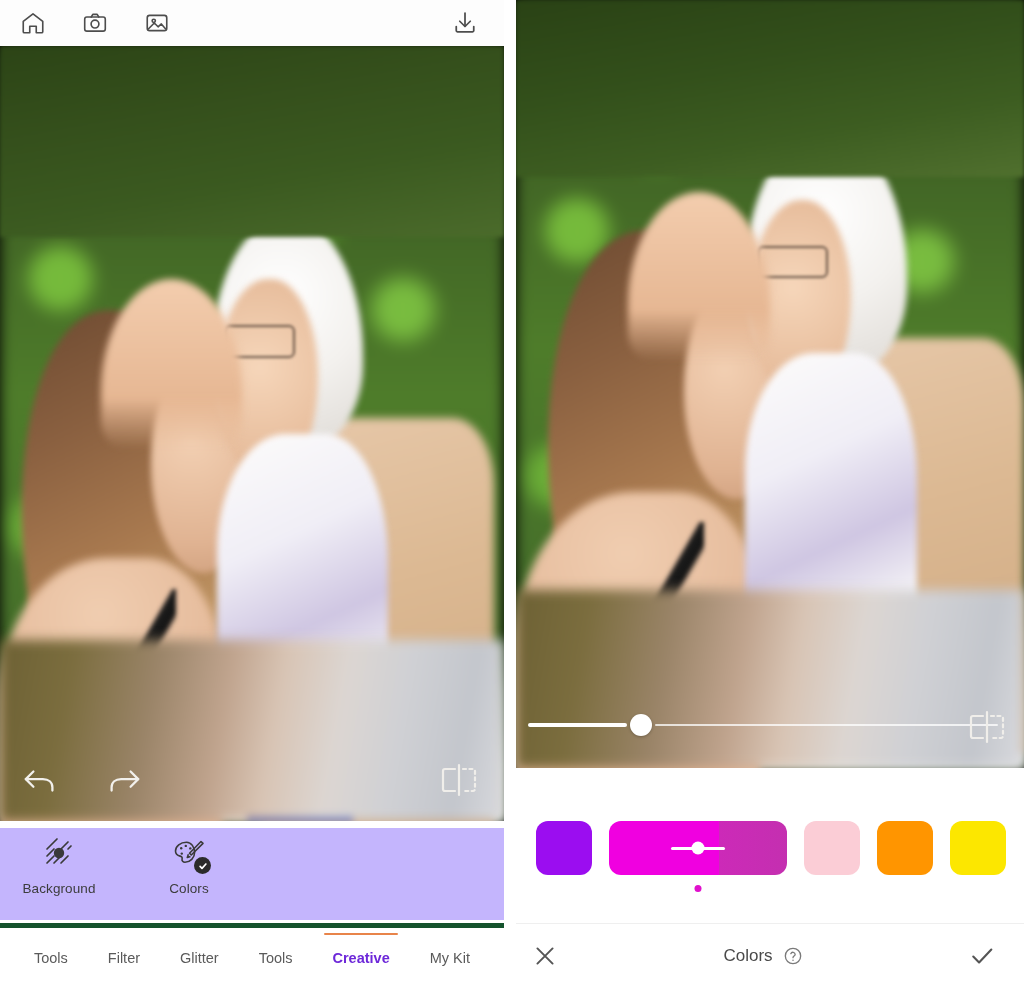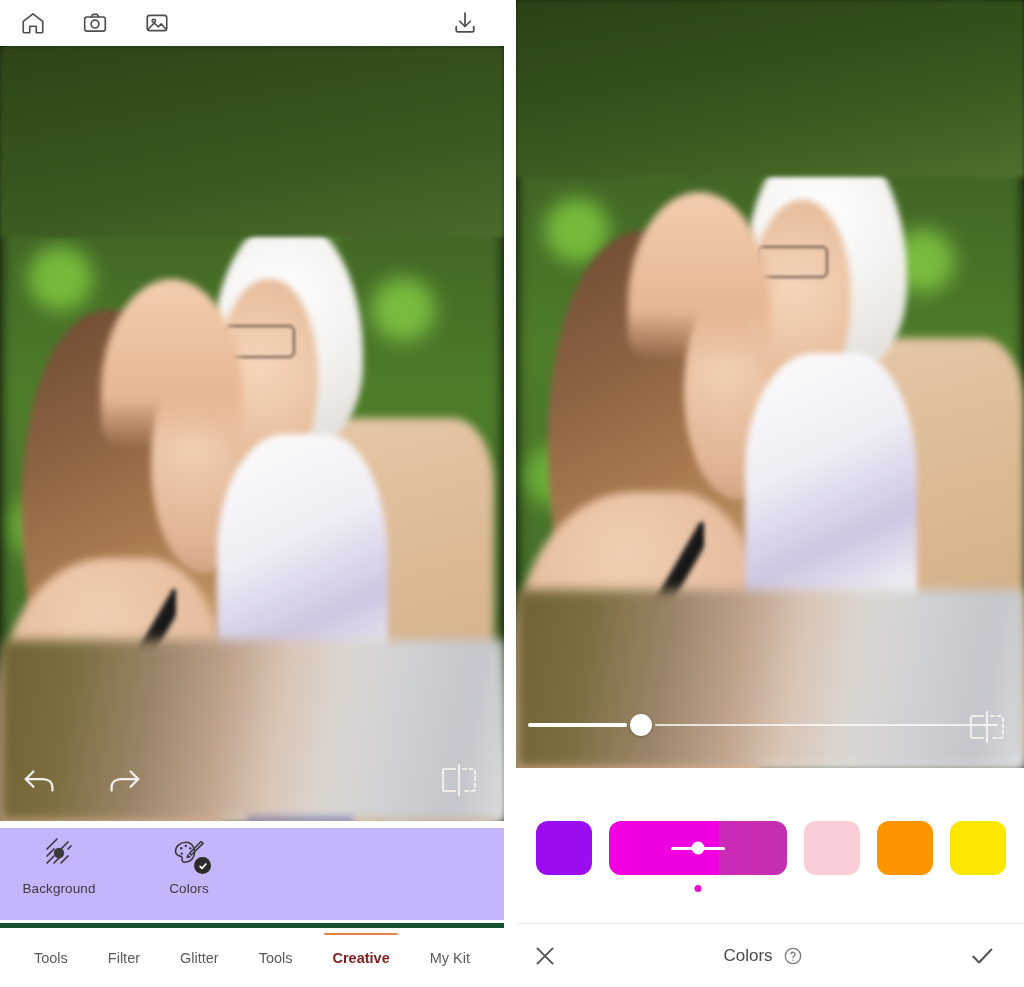--- a/index.html
+++ b/index.html
@@ -166,21 +166,21 @@
     position:absolute; right:-4px; bottom:-2px; width:17px; height:17px; border-radius:50%;
     background:#2b2b2b; display:flex; align-items:center; justify-content:center;
   }
 
   .tabbar {
     position:absolute; left:0; bottom:0; width:504px; height: 64px;
     border-top: 5px solid #14532d; background:#fff;
     display:flex; align-items:center; justify-content:space-around; padding: 0 14px;
   }
   .tab { position:relative; font-size: 14.5px; color:#5a5a5a; padding: 16px 2px; }
-  .tab.active { color:#7f1d1d; font-weight:600; }
+  .tab.active { color:#6d28d9; font-weight:600; }
   .tab.active::before {
     content:""; position:absolute; left:-6px; right:-6px; top:-1px; height:2.6px;
     background:#e8844a; border-radius:2px;
   }
 
   
   .panel-right { position:relative; width: 520px; height: 987px; background:#ffffff; }
   .gap-col { position:absolute; left:504px; top:0; width:12px; height:987px; background:#ffffff; z-index:5; }
 
   .canvas-right {

